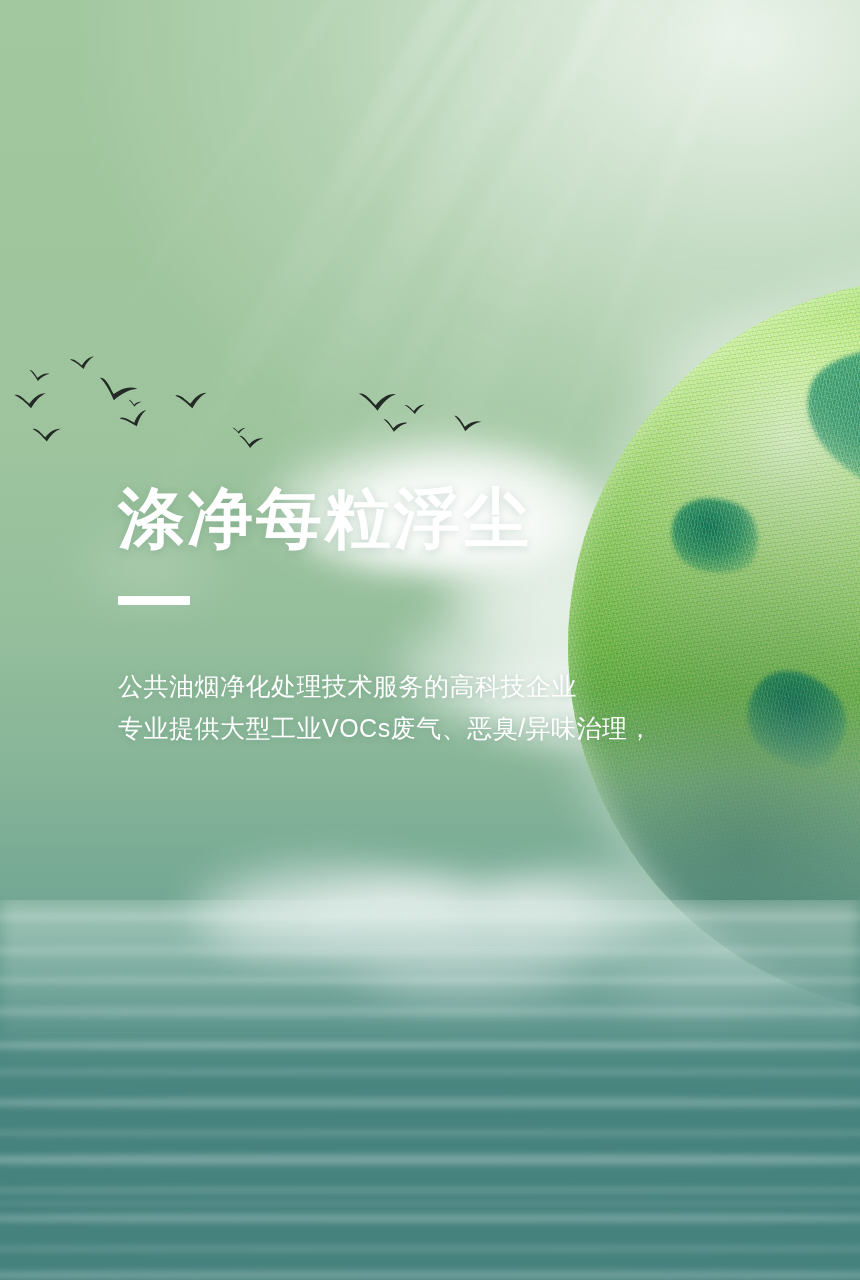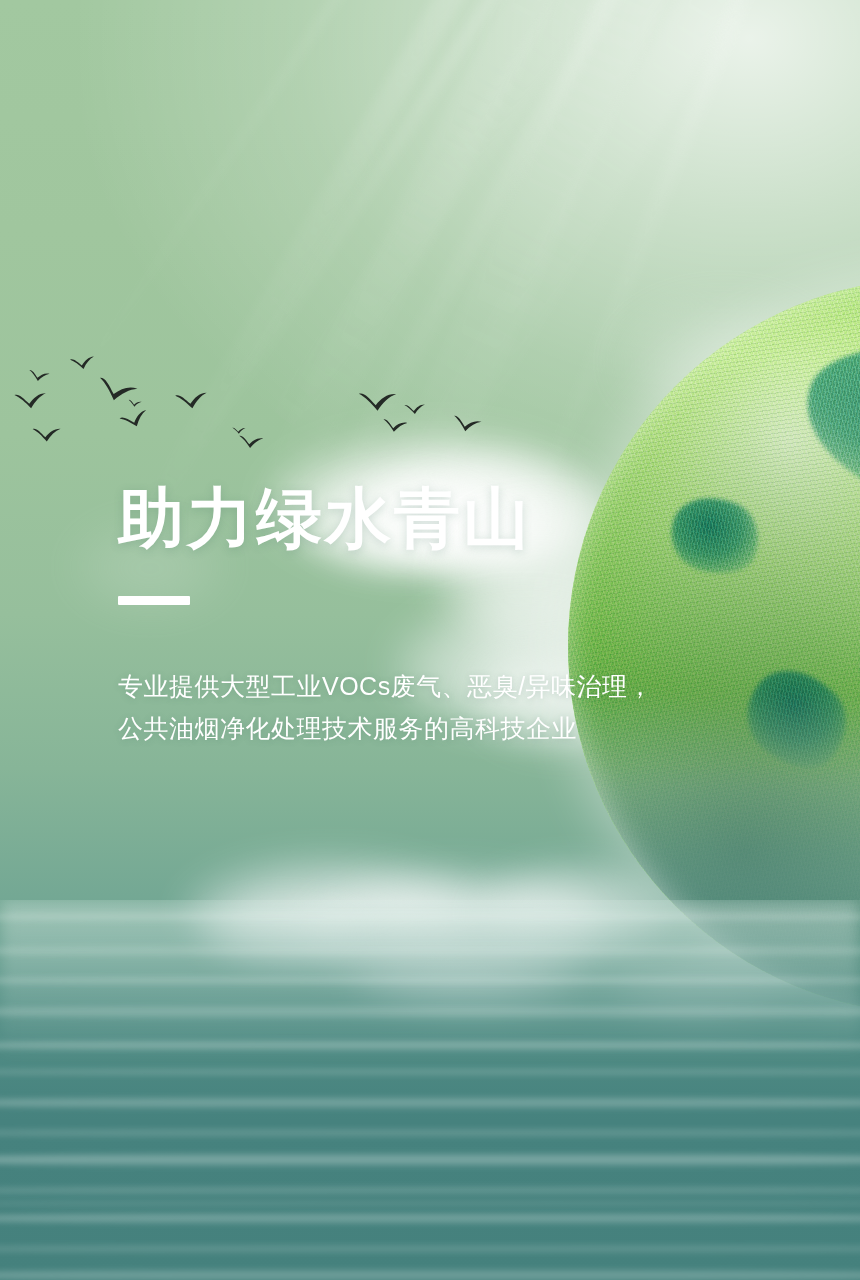--- a/index.html
+++ b/index.html
@@ -358,21 +358,21 @@
         </svg>
       </div>
       <div class="bird" style="left: 452px; top: 415px; transform: rotate(10deg);">
         <svg width="30" height="19" viewBox="0 0 100 62">
           <path d="M3 10 C16 6 28 22 44 40 C58 24 74 12 96 14 C78 20 62 34 48 54 C34 36 18 18 3 10 Z" fill="#242a26"></path>
         </svg>
       </div>
     </div>
 
   <div class="content">
-    <h1 class="headline">助力绿水青山</h1>
+    <h1 class="headline">涤净每粒浮尘</h1>
     <div class="divider"></div>
     <div class="subtitle">
+      <div>公共油烟净化处理技术服务的高科技企业</div>
       <div>专业提供大型工业VOCs废气、恶臭/异味治理，</div>
-      <div>公共油烟净化处理技术服务的高科技企业</div>
     </div>
   </div>
 
 </div>
 
 </body></html>

